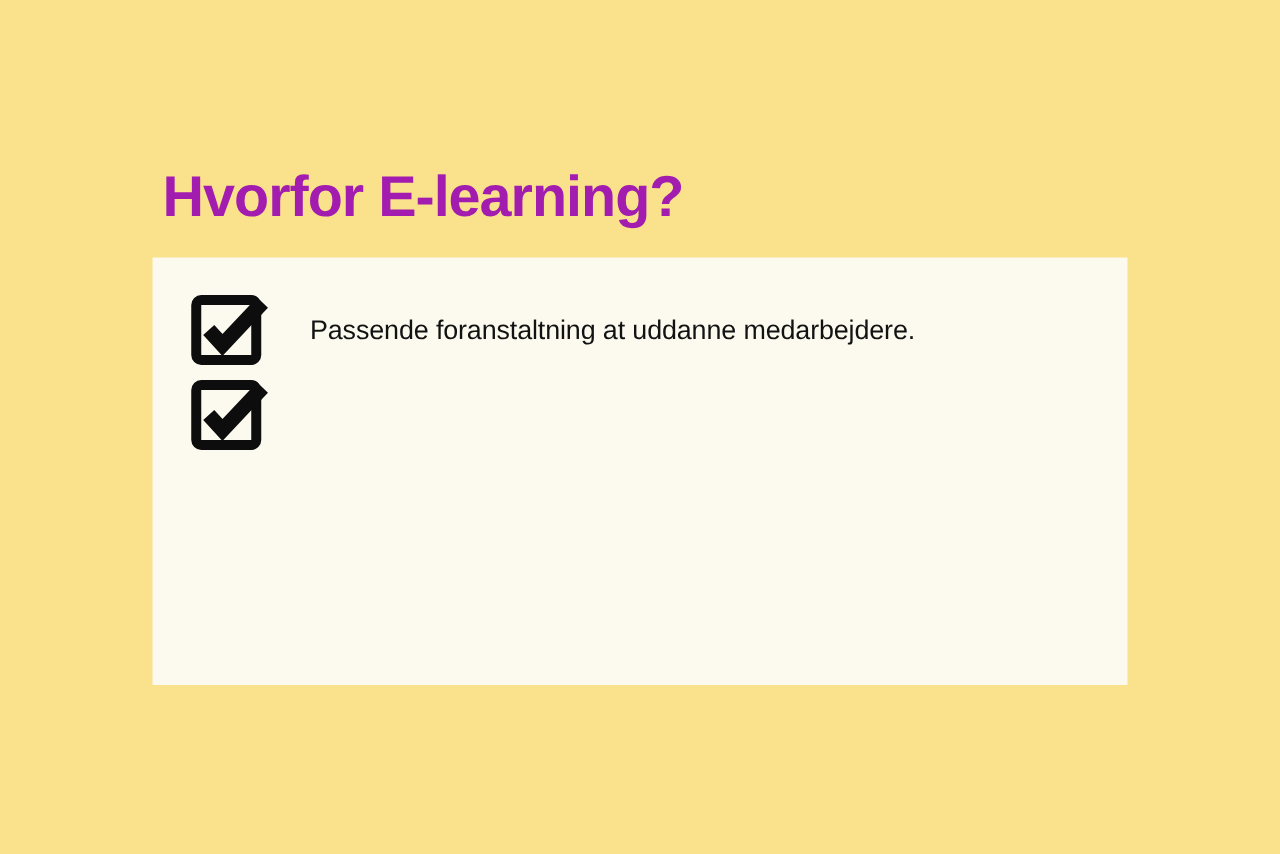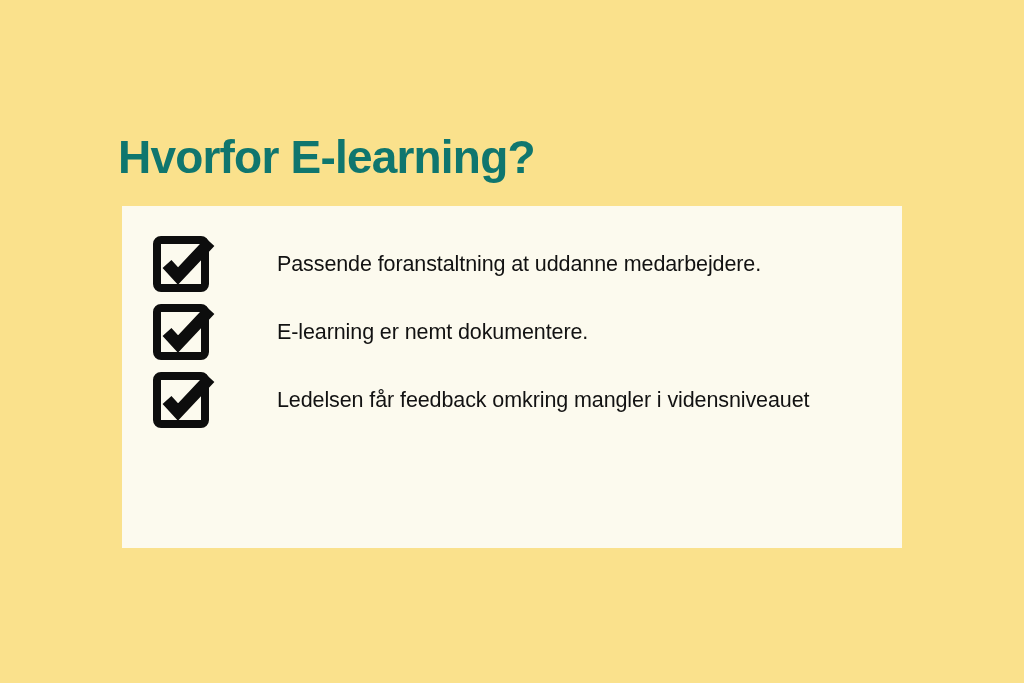--- a/index.html
+++ b/index.html
@@ -13,27 +13,27 @@
     font-family: "Liberation Sans", sans-serif;
   }
   #slide {
     position: relative;
     width: 1024px;
     height: 683px;
     background: #fae18c;
   }
   #slide-title {
     position: absolute;
-    left: 118px;
+    left: 130px;
     top: 132px;
     font-family: "Liberation Sans", sans-serif;
     font-size: 46px;
     font-weight: 700;
     letter-spacing: -0.8px;
-    color: #0f766e;
+    color: #a21caf;
     white-space: nowrap;
     line-height: 1.1;
   }
   #checklist-card {
     position: absolute;
     left: 122px;
     top: 206px;
     width: 780px;
     height: 342px;
     background: #fcfaee;
@@ -59,21 +59,21 @@
     height: 56px;
     display: block;
   }
   .check-icon svg {
     display: block;
     width: 60px;
     height: 56px;
     overflow: visible;
   }
   .check-label {
-    margin-left: 64px;
+    margin-left: 35px;
     font-family: "Liberation Sans", sans-serif;
     font-size: 21.5px;
     font-weight: 500;
     color: #121212;
     white-space: nowrap;
     letter-spacing: -0.1px;
   }
 </style>
 </head>
 <body>
@@ -95,30 +95,20 @@
         <span class="check-label">Passende foranstaltning at uddanne medarbejdere.</span>
       </div>
 
       <div class="check-row">
         <span class="check-icon">
           <svg viewBox="0 0 60 56" xmlns="http://www.w3.org/2000/svg">
             <rect x="4" y="4" width="48" height="48" rx="4" ry="4" fill="none" stroke="#0d0d0d" stroke-width="8"></rect>
             <path d="M14 28 L25 40 L57 6" fill="none" stroke="#0d0d0d" stroke-width="12" stroke-linecap="butt" stroke-linejoin="miter"></path>
           </svg>
         </span>
-        <span class="check-label">E-learning er nemt dokumentere.</span>
       </div>
 
 
-      <div class="check-row">
-        <span class="check-icon">
-          <svg viewBox="0 0 60 56" xmlns="http://www.w3.org/2000/svg">
-            <rect x="4" y="4" width="48" height="48" rx="4" ry="4" fill="none" stroke="#0d0d0d" stroke-width="8"></rect>
-            <path d="M14 28 L25 40 L57 6" fill="none" stroke="#0d0d0d" stroke-width="12" stroke-linecap="butt" stroke-linejoin="miter"></path>
-          </svg>
-        </span>
-        <span class="check-label">Ledelsen får feedback omkring mangler i vidensniveauet</span>
-      </div>
 
     </div>
   </div>
 
 </div>
 
 </body></html>

